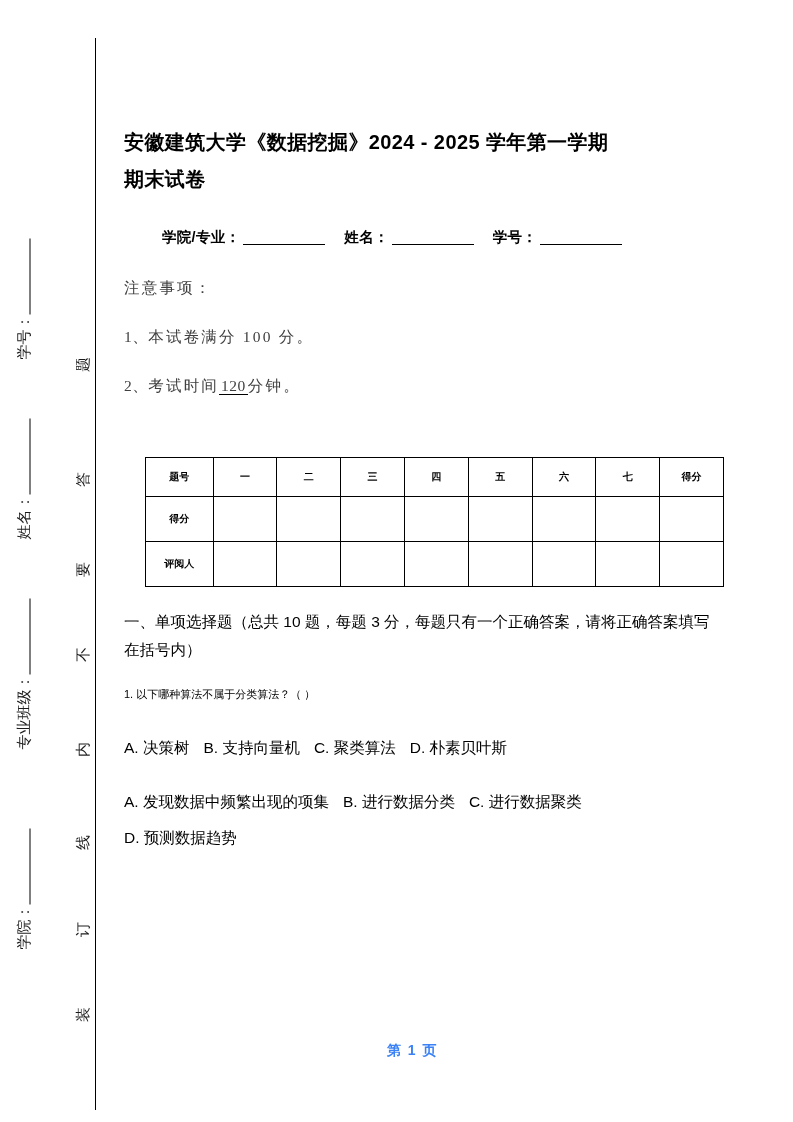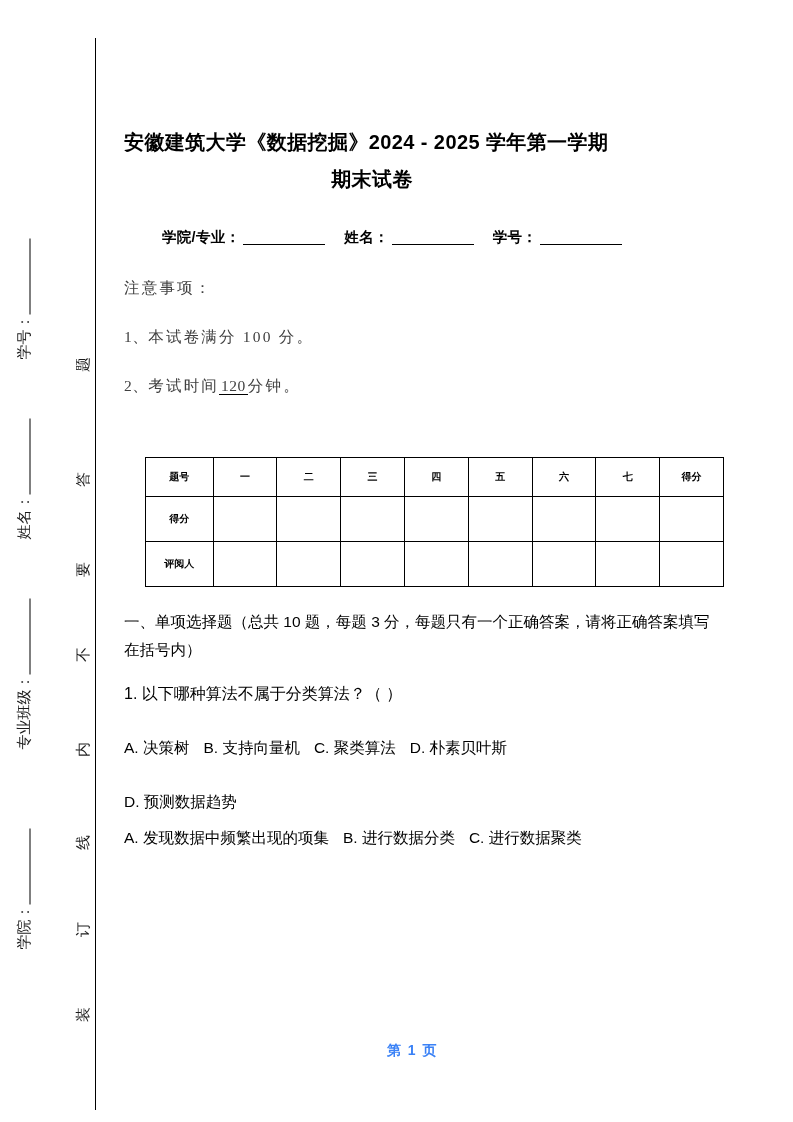--- a/index.html
+++ b/index.html
@@ -85,21 +85,21 @@
   }
   .title-line {
     font-family: "Liberation Sans", sans-serif;
     font-weight: bold;
     font-size: 20px;
     line-height: 37px;
     letter-spacing: 0.4px;
     color: #000;
   }
   .title-line.l1 { text-align: left; }
-  .title-line.l2 { text-align: center; padding-right: 94px; }
+  .title-line.l2 { padding-right: 94px; }
 
   #info-line {
     position: absolute;
     left: 0;
     top: 228px;
     width: 590px;
     font-family: "Liberation Sans", sans-serif;
     font-weight: bold;
     font-size: 14.5px;
     letter-spacing: 0.3px;
@@ -169,21 +169,21 @@
   }
   .sec-head {
     font-family: "Liberation Sans", sans-serif;
     font-size: 15.5px;
     line-height: 28px;
     color: #000;
     margin-bottom: 16px;
   }
   .q-stem {
     font-family: "Liberation Sans", sans-serif;
-    font-size: 16px;
+    font-size: 11px;
     line-height: 28px;
     color: #000;
     margin-bottom: 26px;
   }
   .q-opts {
     font-family: Liberation Sans, sans-serif;
     font-size: 15.5px;
     line-height: 28px;
     color: #000;
     margin-bottom: 26px;
@@ -292,25 +292,25 @@
 
       <div class="q-stem">1. 以下哪种算法不属于分类算法？（  ）</div>
       <div class="q-opts">
         <div class="optrow">
           <span class="opt">A. 决策树</span><span class="opt">B. 支持向量机</span><span class="opt">C. 聚类算法</span><span class="opt">D. 朴素贝叶斯</span>
         </div>
       </div>
 
       <div class="q-opts">
         <div class="optrow">
+          <span class="opt">A. 发现数据中频繁出现的项集</span><span class="opt">B. 进行数据分类</span><span class="opt">C. 进行数据聚类</span>
+        </div>
+        <div class="optrow">
           <span class="opt">D. 预测数据趋势</span>
         </div>
-        <div class="optrow">
-          <span class="opt">A. 发现数据中频繁出现的项集</span><span class="opt">B. 进行数据分类</span><span class="opt">C. 进行数据聚类</span>
-        </div>
       </div>
 
     </div>
 
   </div>
 
   <div id="footer">第 1 页</div>
 
 </div>
 

